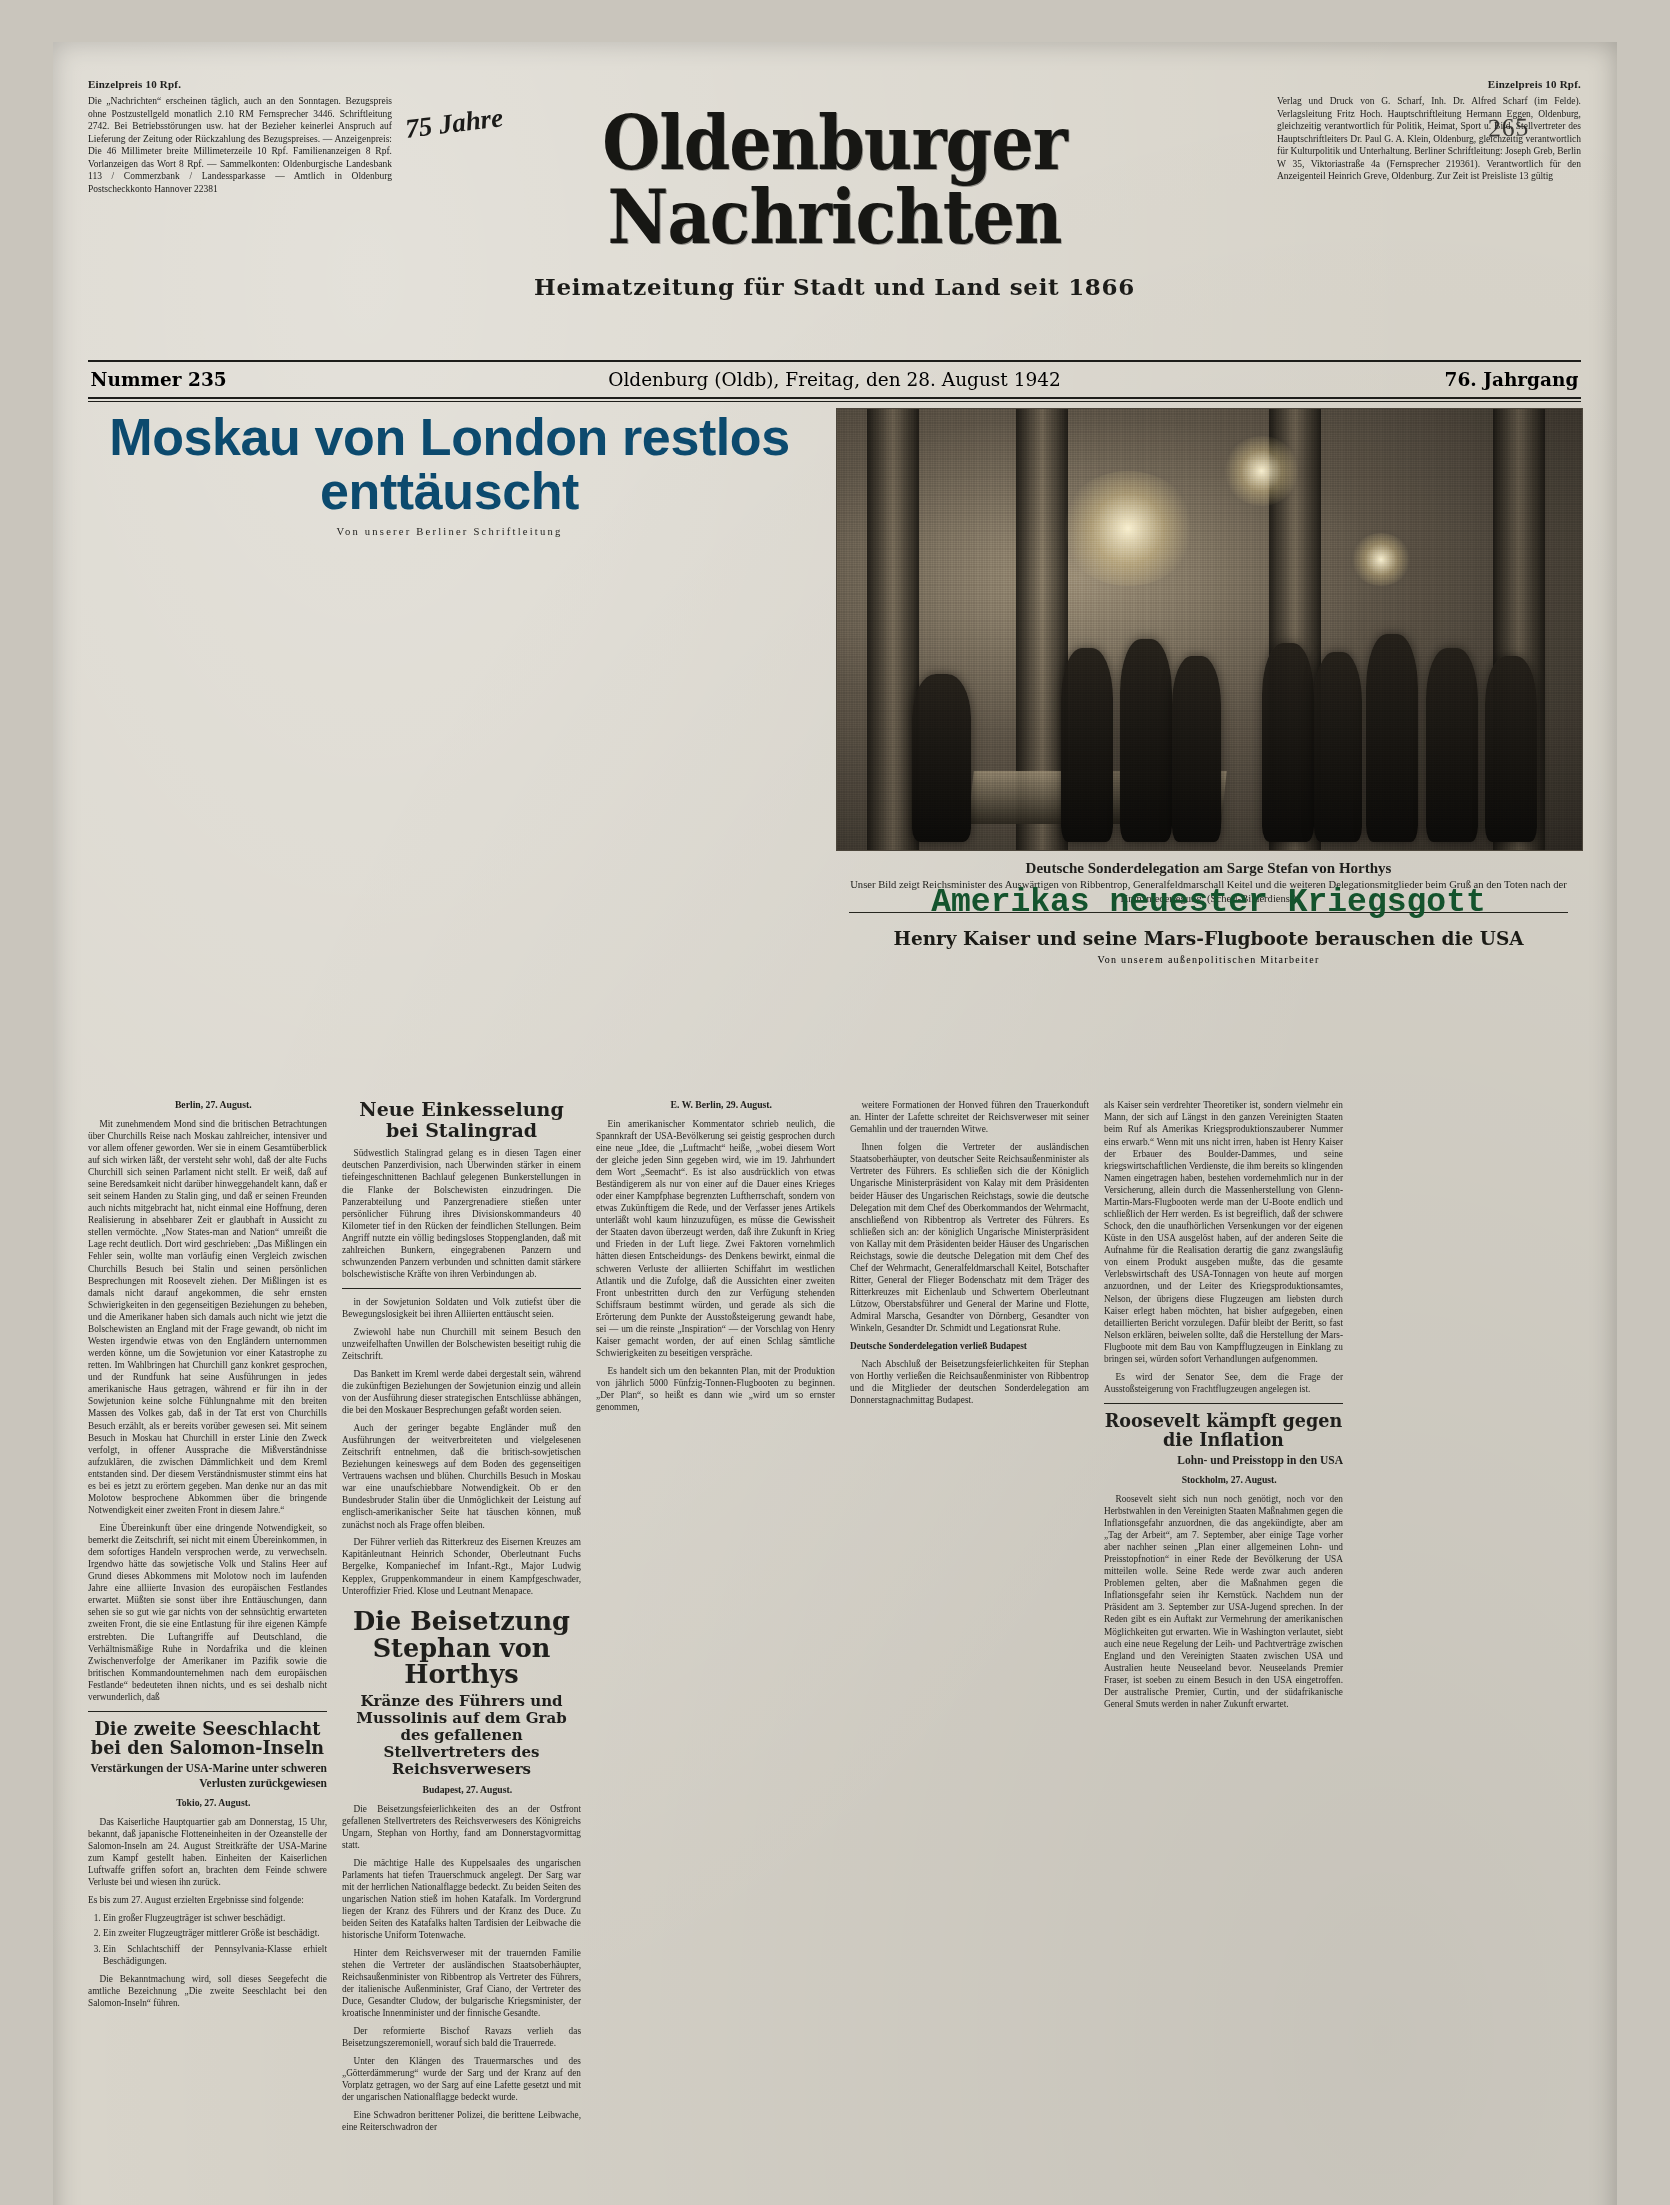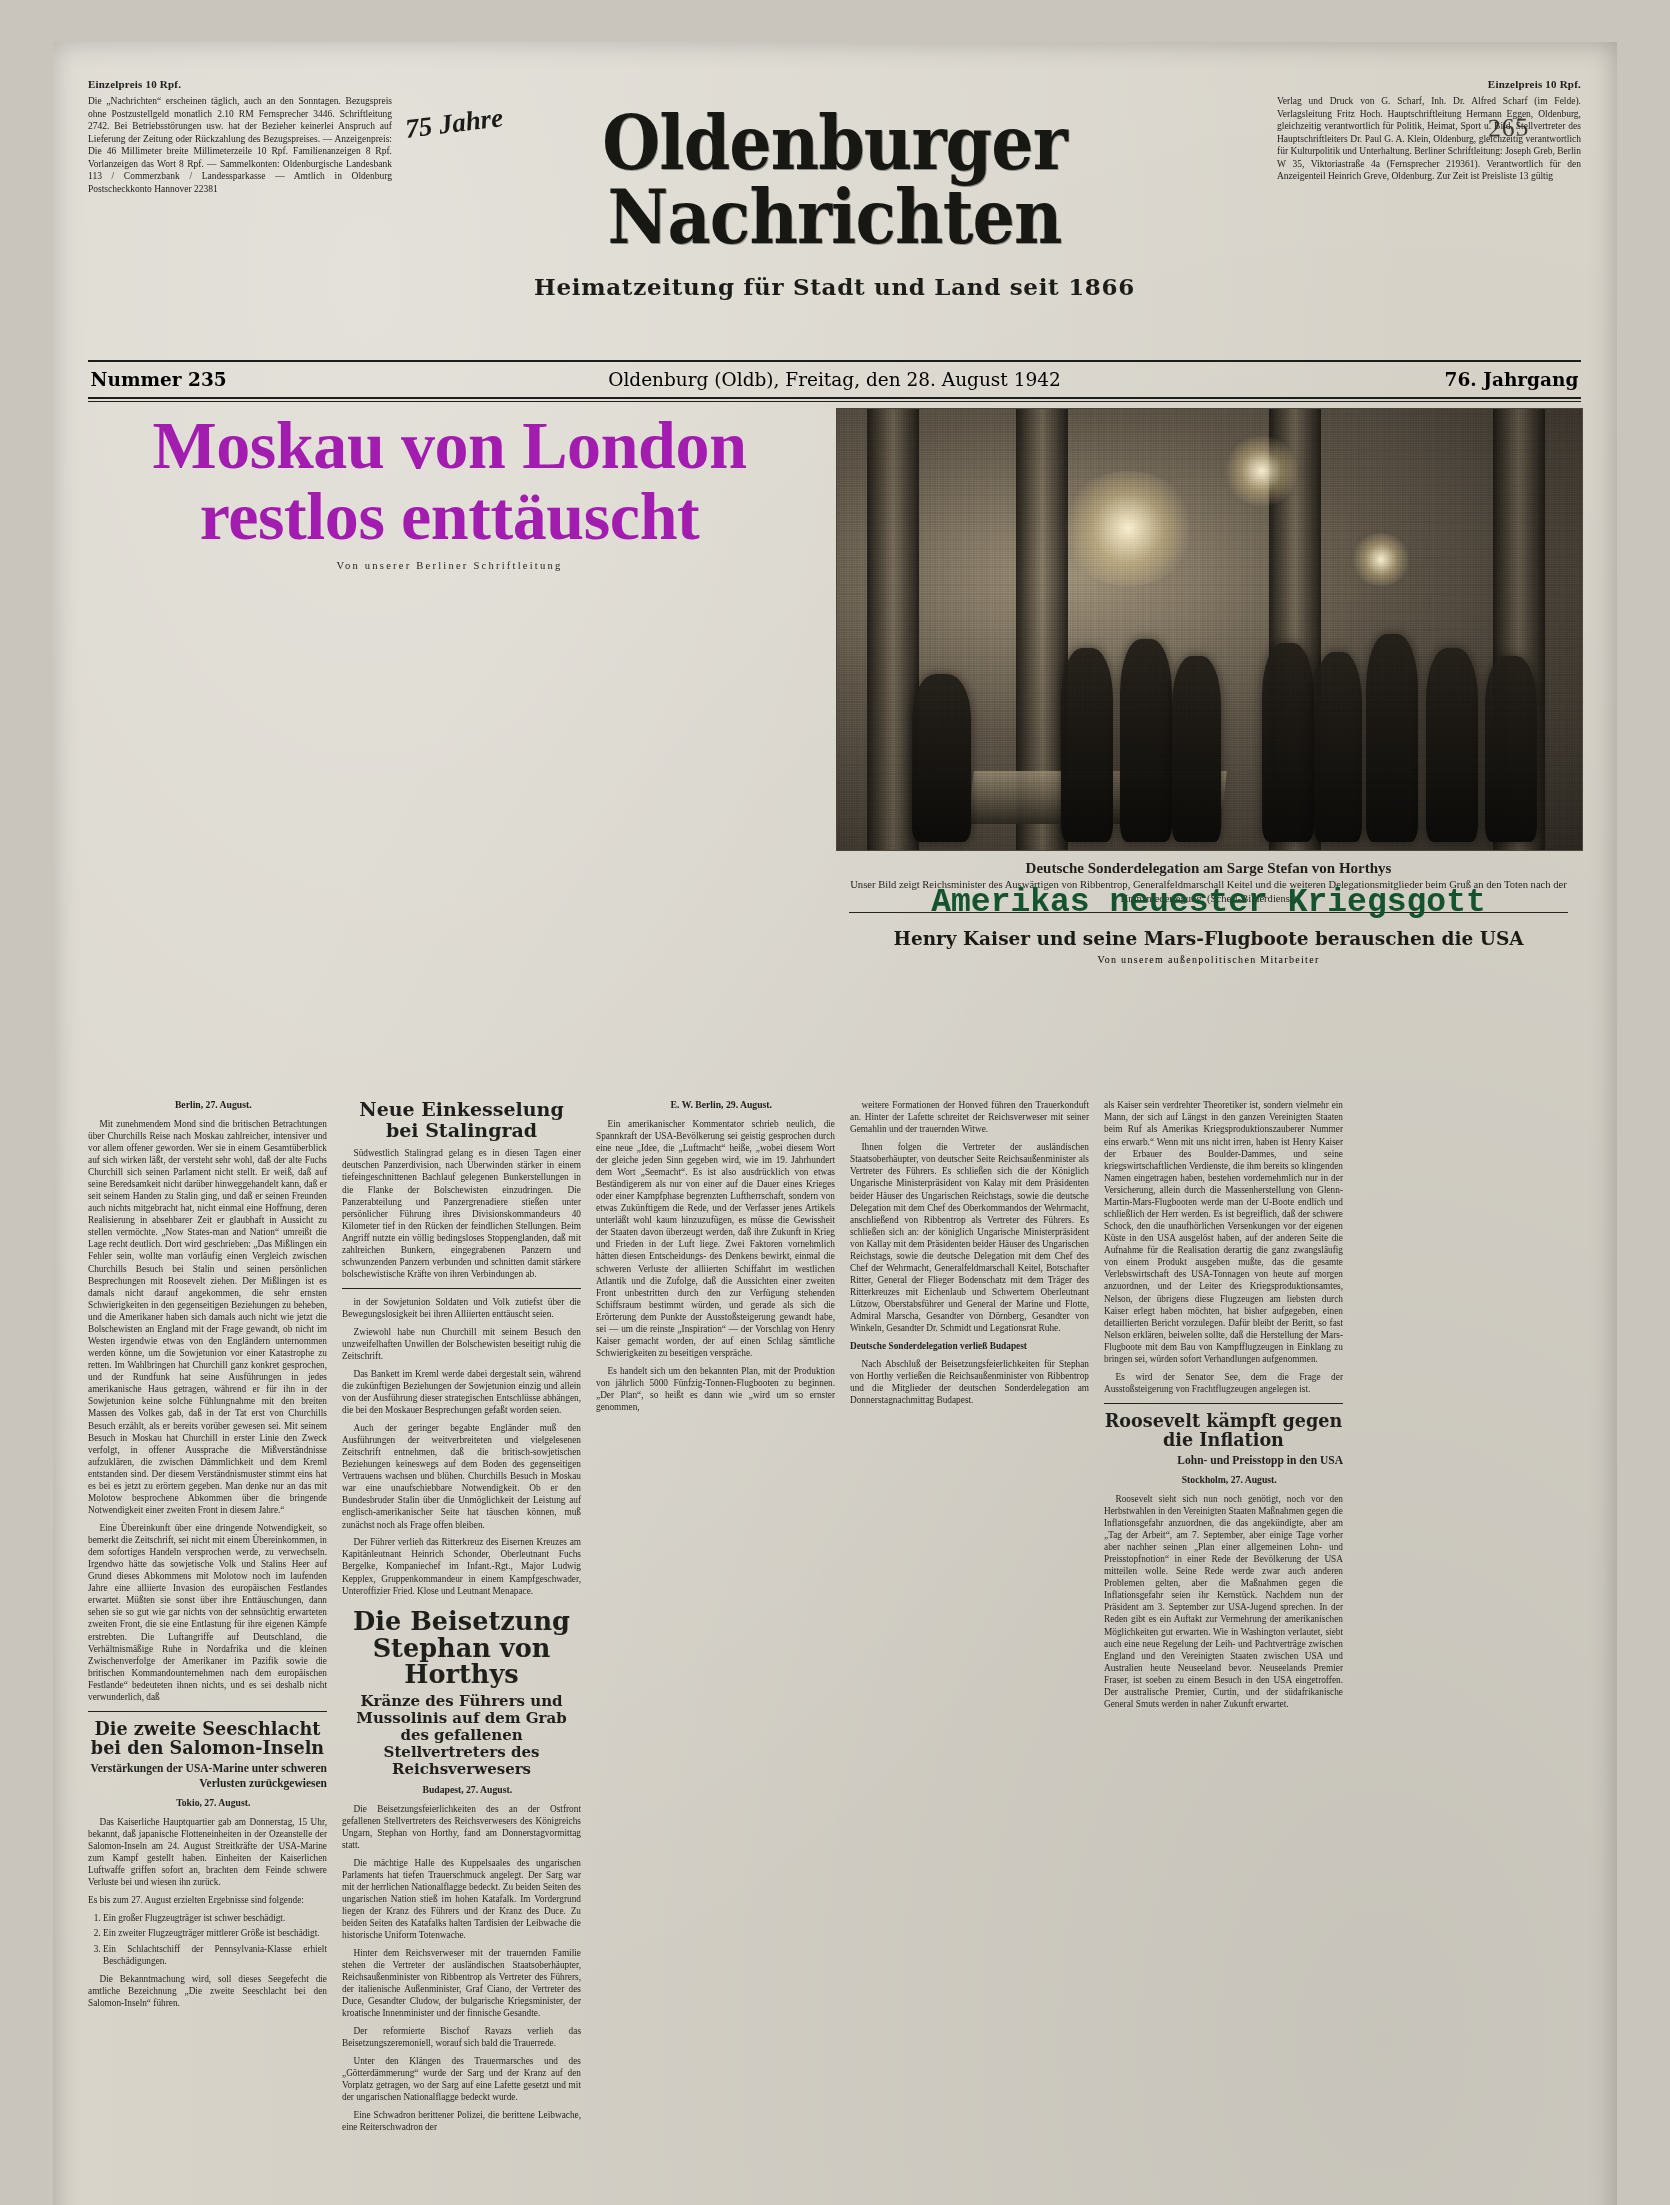--- a/index.html
+++ b/index.html
@@ -152,25 +152,25 @@
 
   
   .body-wrap { position: relative; }
 
   .headline-block {
     width: 723px;
     text-align: center;
     padding-top: 8px;
   }
   .hl-main {
-    font-family: Liberation Serif, serif;
-    font-weight: bold;
-    font-size: 68px;
+    font-family: Liberation Sans, sans-serif;
+    font-weight: bold;
+    font-size: 52px;
     line-height: 1.04;
-    color: #a21caf;
+    color: #0c4a6e;
     letter-spacing: -0.4px;
   }
   .hl-sub {
     font-family: "DejaVu Serif", serif;
     font-weight: bold;
     font-size: 24px;
     line-height: 1.14;
     margin-top: 10.6px;
     color: #1b1b16;
   }

